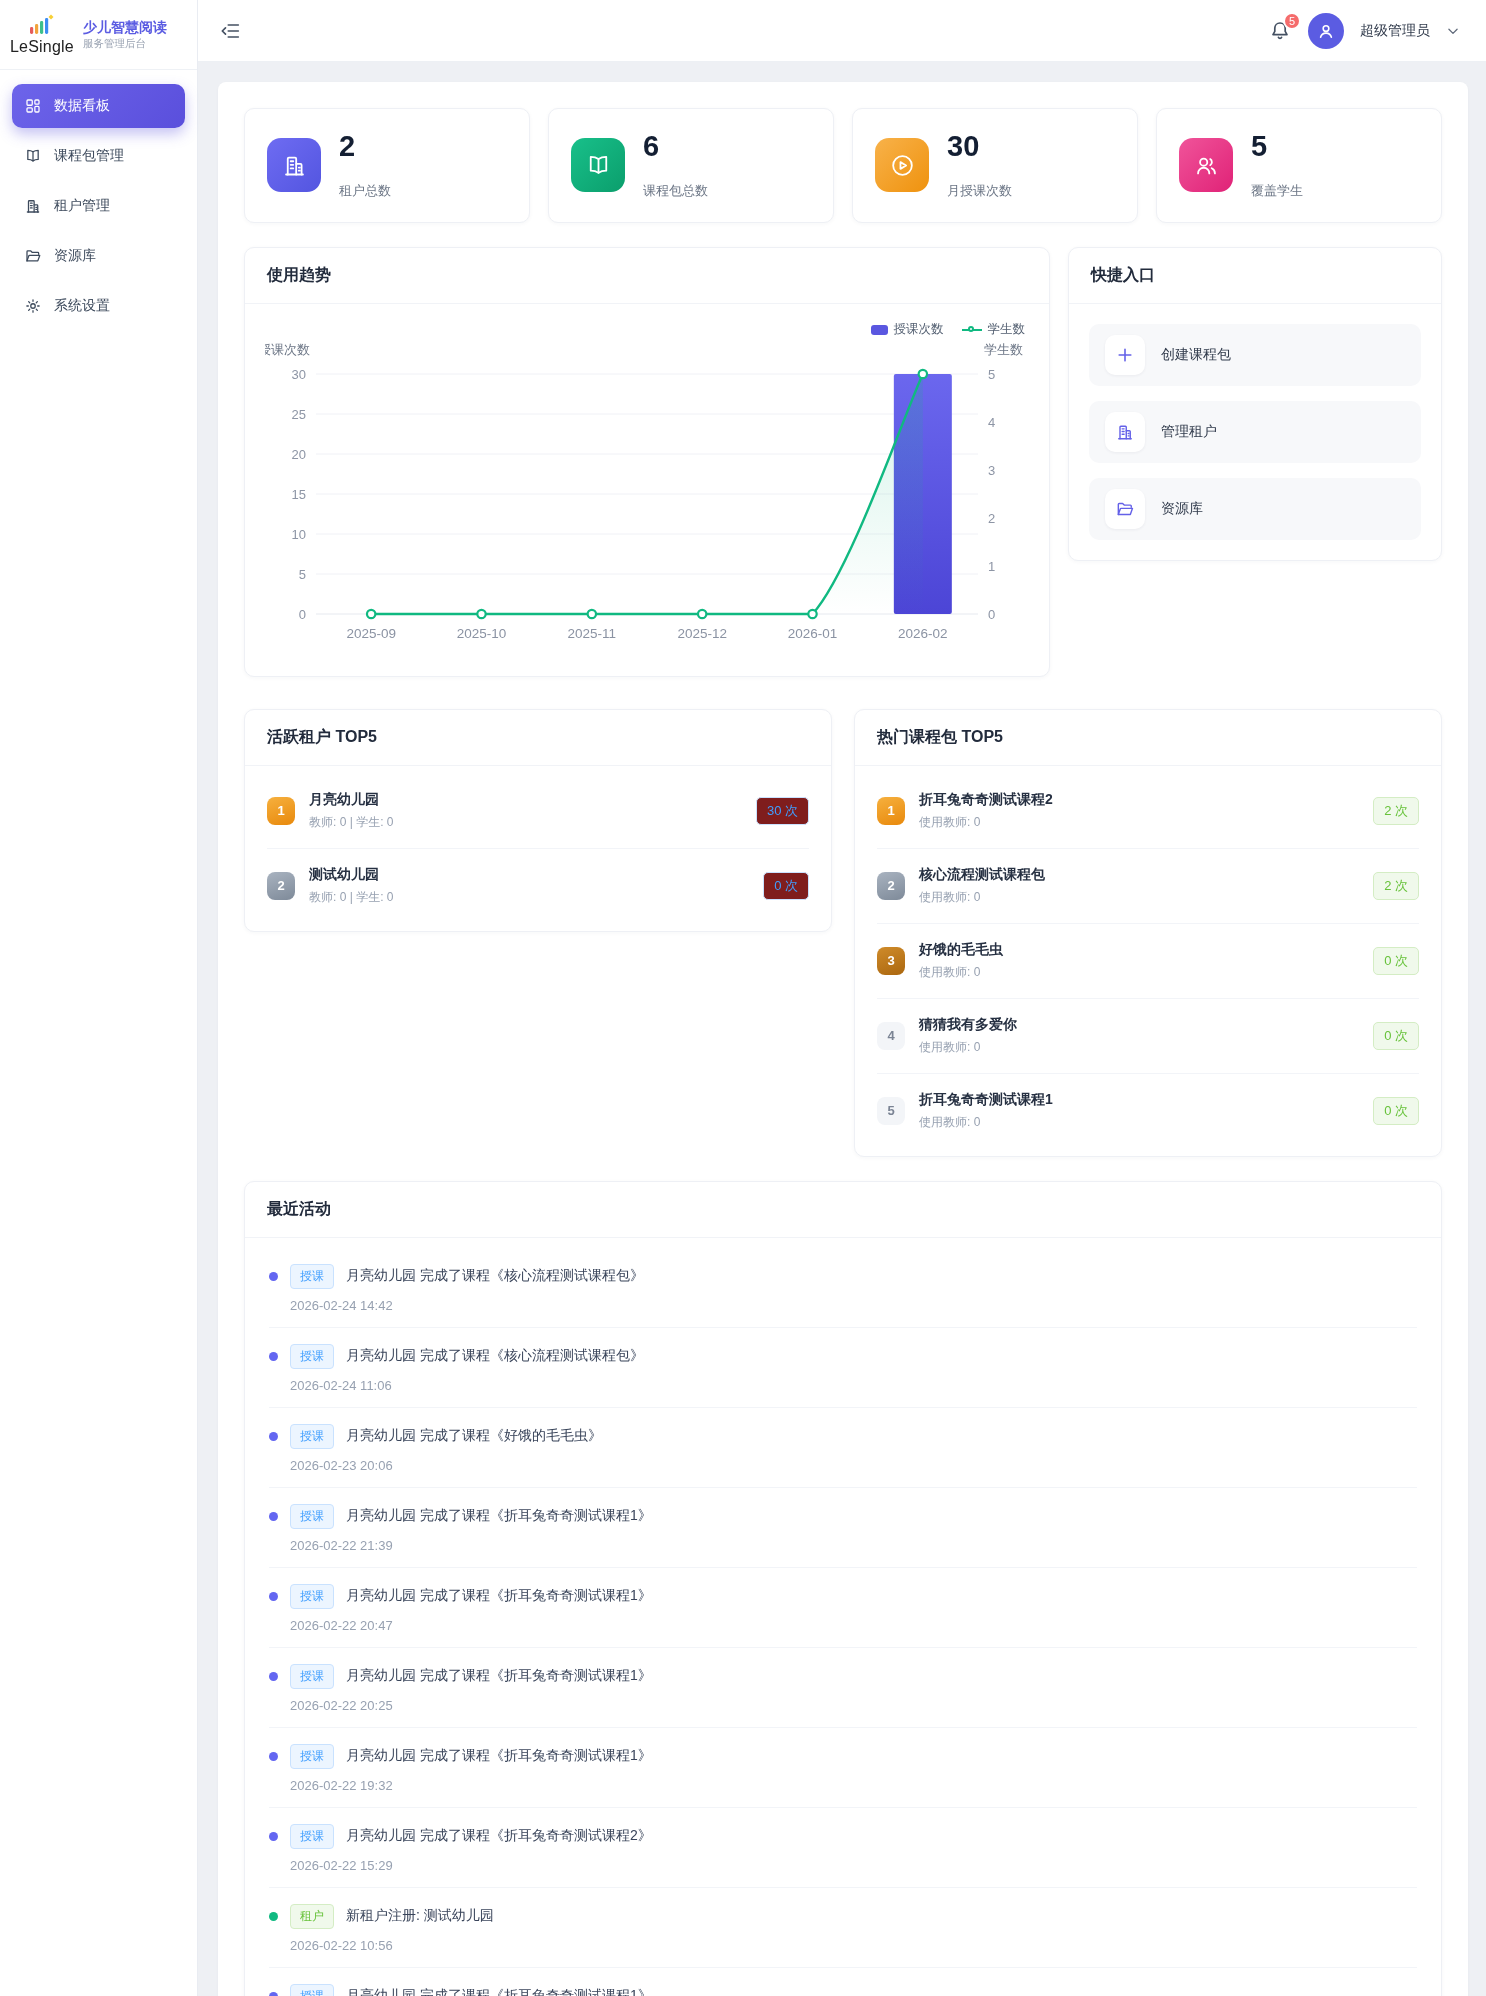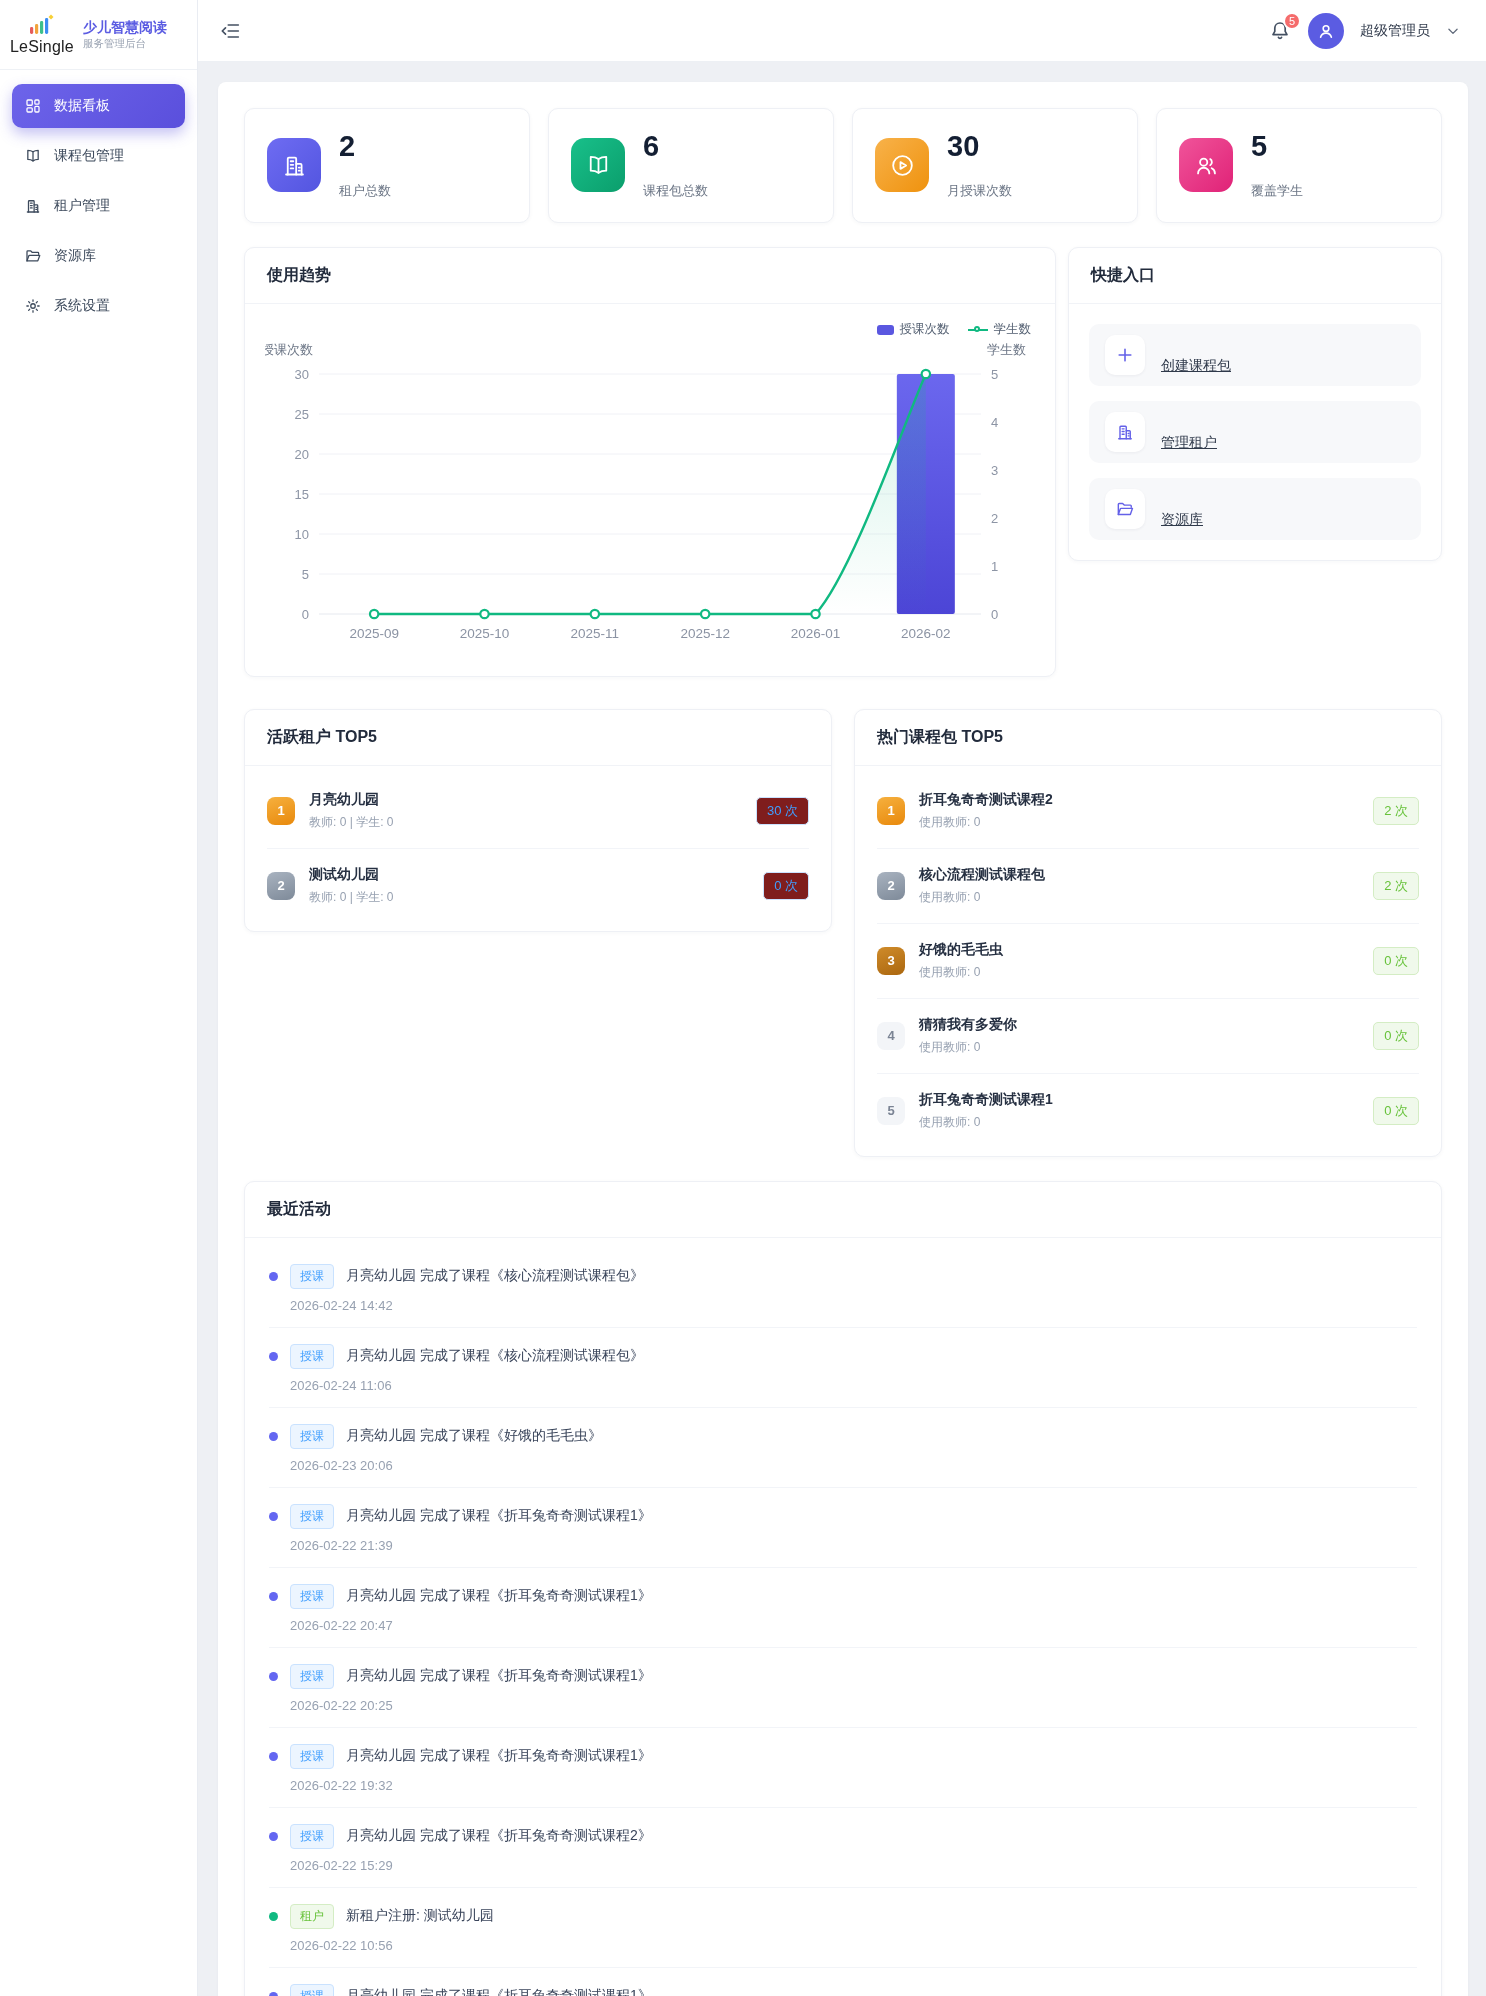--- a/index.html
+++ b/index.html
@@ -39,33 +39,33 @@
   .stats-row { display:flex; gap:18px; }
   .stat-card { flex:1; display:flex; align-items:center; gap:18px; padding:22px 22px; }
   .stat-icon { width:54px; height:54px; border-radius:14px; display:flex; align-items:center; justify-content:center; color:#fff; flex:none; }
   .stat-card:nth-child(1) .stat-icon { background:linear-gradient(135deg,#6e6cf2,#5355e0); }
   .stat-card:nth-child(2) .stat-icon { background:linear-gradient(135deg,#18c08a,#0b9e6c); }
   .stat-card:nth-child(3) .stat-icon { background:linear-gradient(135deg,#f8b24a,#ef920e); }
   .stat-card:nth-child(4) .stat-icon { background:linear-gradient(135deg,#f0549a,#e02277); }
   .stat-num { font-size:29px; font-weight:bold; color:#141f33; line-height:1.1; }
   .stat-label { font-size:13px; color:#6b7585; margin-top:19px; }
 
-  .row2 { display:flex; gap:12px; margin-top:24px; align-items:flex-start; }
+  .row2 { display:flex; gap:18px; margin-top:24px; align-items:flex-start; }
   .chart-card { flex:1 1 auto; }
   .chart-body { padding:16px 20px 14px; }
   .legend { display:flex; justify-content:flex-end; gap:18px; align-items:center; font-size:12.5px; color:#546072; padding-right:4px; height:20px; }
   .lg-item { display:flex; align-items:center; gap:6px; }
   .lg-bar { width:17px; height:10px; border-radius:3px; background:#5a57e0; }
   .lg-line { width:20px; height:2px; background:#10b981; position:relative; }
   .lg-line i { position:absolute; left:6px; top:-3px; width:6px; height:6px; border:2px solid #10b981; border-radius:50%; background:#fff; display:block; }
 
   
   .quick-card { width:374px; flex:none; }
   .quick-body { padding:20px; display:flex; flex-direction:column; gap:15px; }
-  .quick-item { display:flex; align-items:flex-end; gap:16px; background:#f7f8fa; border-radius:10px; padding:11px 16px; cursor:pointer;text-decoration:underline; }
+  .quick-item { display:flex; align-items:center; gap:16px; background:#f7f8fa; border-radius:10px; padding:11px 16px; cursor:pointer; }
   .quick-icon { width:40px; height:40px; background:#fff; border-radius:10px; display:flex; align-items:center; justify-content:center; color:#6461e8; box-shadow:0 1px 3px rgba(30,40,70,.06); }
   .quick-icon svg { width:20px; height:20px; }
   .quick-label { font-size:14px; color:#303a4b; }
 
   
   .row3 { display:flex; gap:22px; margin-top:32px; align-items:flex-start; }
   .list-card { flex:1; }
   .list-body { padding:8px 22px; }
   .rank-item { display:flex; align-items:center; gap:14px; padding:17px 0; border-bottom:1px solid #f2f4f8; }
   .rank-item:last-child { border-bottom:none; }

